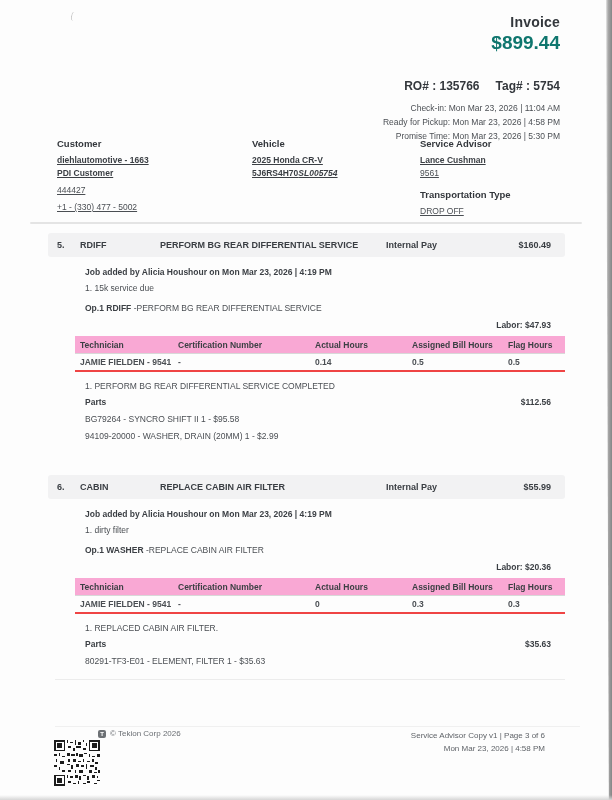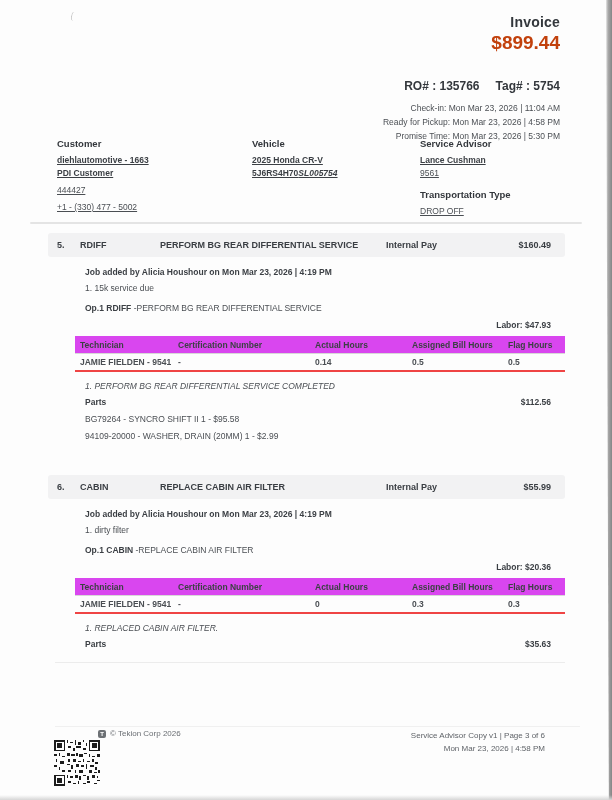--- a/index.html
+++ b/index.html
@@ -24,21 +24,21 @@
   }
   .scan-mark {
     position:absolute; left:71px; top:12px; width:5px; height:9px;
     border-left:1.5px solid #c9c9c9; border-radius:50%;
     transform:rotate(10deg);
   }
 
   
   .inv-header { position:absolute; top:14px; right:52px; text-align:right; }
   .inv-title  { font-size:14px; font-weight:600; color:#33373c; letter-spacing:.2px; }
-  .inv-amount { font-size:19px; font-weight:bold; color:#c2410c; margin-top:2px; }
+  .inv-amount { font-size:19px; font-weight:bold; color:#0f766e; margin-top:2px; }
   .inv-ro     { margin-top:25px; font-size:12px; font-weight:bold; color:#33373c; }
   .inv-ro .tag { margin-left:16px; }
   .inv-meta   { margin-top:8px; font-size:8.5px; line-height:14px; color:#4b4f54; }
 
   
   .info-col  { position:absolute; top:138px; font-size:8.5px; }
   .info-col .hd { font-size:9.5px; font-weight:bold; color:#33373c; margin-bottom:5px; }
   .col-customer { left:57px; width:180px; }
   .col-vehicle  { left:252px; width:165px; }
   .col-advisor  { left:420px; width:145px; }
@@ -72,29 +72,29 @@
   .jamount{ text-align:right; }
 
   .jadded  { margin:10px 0 0 85px; font-weight:bold; color:#3b3f44; }
   .jconcern{ margin:6px 0 0 85px; }
   .jop     { margin:10px 0 0 85px; }
   .jop .opb{ font-weight:bold; color:#3b3f44; }
   .jlabor  { margin:7px 61px 0 0; text-align:right; font-weight:bold; color:#3b3f44; }
 
   .ttable { margin:6px 0 0 75px; width:490px; }
   .trow { display:flex; align-items:center; height:18px; box-sizing:border-box; }
-  .trow.head { background:#d946ef; border-bottom:1px solid #d8d8d8; font-weight:bold; color:#3c4044; }
+  .trow.head { background:#f9a8d4; border-bottom:1px solid #d8d8d8; font-weight:bold; color:#3c4044; }
   .trow.body { border-bottom:2px solid #ef4444;font-weight:bold; }
   .tc1 { width:103px; padding-left:5px; box-sizing:border-box; }
   .tc2 { width:97px; }
   .tc3 { width:97px;margin-left:40px; }
   .tc4 { width:96px; }
   .tc5 { flex:1; }
 
-  .jstory { margin:9px 0 0 85px;font-style:italic; }
+  .jstory { margin:9px 0 0 85px; }
   .jparts-row { display:flex; justify-content:space-between; margin:6px 61px 0 85px;
                 font-weight:bold; color:#3b3f44; }
   .jpart { margin:8px 0 0 85px; line-height:9px; }
 
   .divider-end {
     margin:13px 0 0 55px; width:510px; height:1px; background:#ececec;
   }
 
   
   .foot-line { position:absolute; top:726px; left:55px; width:525px; height:1px; background:#f0f0f0; }
@@ -197,21 +197,21 @@
   <div class="job job-2">
     <div class="jbar">
       <span class="jnum">6.</span>
       <span class="jcode">CABIN</span>
       <span class="jtitle">REPLACE CABIN AIR FILTER</span>
       <span class="jpay">Internal Pay</span>
       <span class="jamount">$55.99</span>
     </div>
     <div class="jadded">Job added by Alicia Houshour on Mon Mar 23, 2026 | 4:19 PM</div>
     <div class="jconcern">1. dirty filter</div>
-    <div class="jop"><span class="opb">Op.1 CABIN</span><span> -REPLACE CABIN AIR FILTER</span></div>
+    <div class="jop"><span class="opb">Op.1 WASHER</span><span> -REPLACE CABIN AIR FILTER</span></div>
     <div class="jlabor">Labor: $20.36</div>
 
     <div class="ttable">
       <div class="trow head">
         <span class="tc1">Technician</span>
         <span class="tc2">Certification Number</span>
         <span class="tc3">Actual Hours</span>
         <span class="tc4">Assigned Bill Hours</span>
         <span class="tc5">Flag Hours</span>
       </div>
@@ -222,20 +222,21 @@
         <span class="tc4">0.3</span>
         <span class="tc5">0.3</span>
       </div>
     </div>
 
     <div class="jstory">1. REPLACED CABIN AIR FILTER.</div>
     <div class="jparts-row">
       <span>Parts</span>
       <span>$35.63</span>
     </div>
+    <div class="jpart">80291-TF3-E01 - ELEMENT, FILTER 1 - $35.63</div>
     <div class="divider-end"></div>
   </div>
 
   <div class="foot-line"></div>
   <div class="foot-left">
     <span class="tekion-logo">T</span>
     <span>© Tekion Corp 2026</span>
   </div>
   <div class="foot-right">
     <div>Service Advisor Copy v1 | Page 3 of 6</div>

